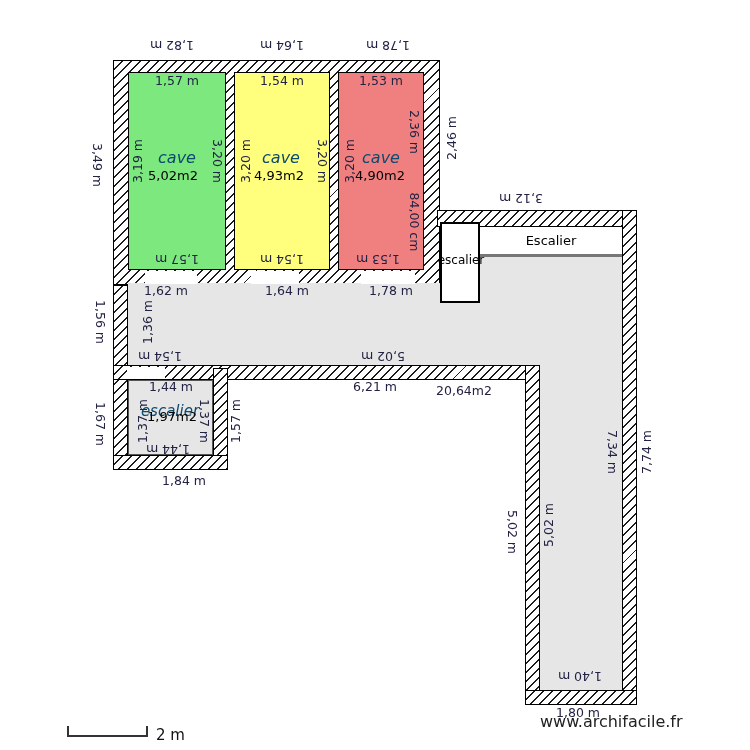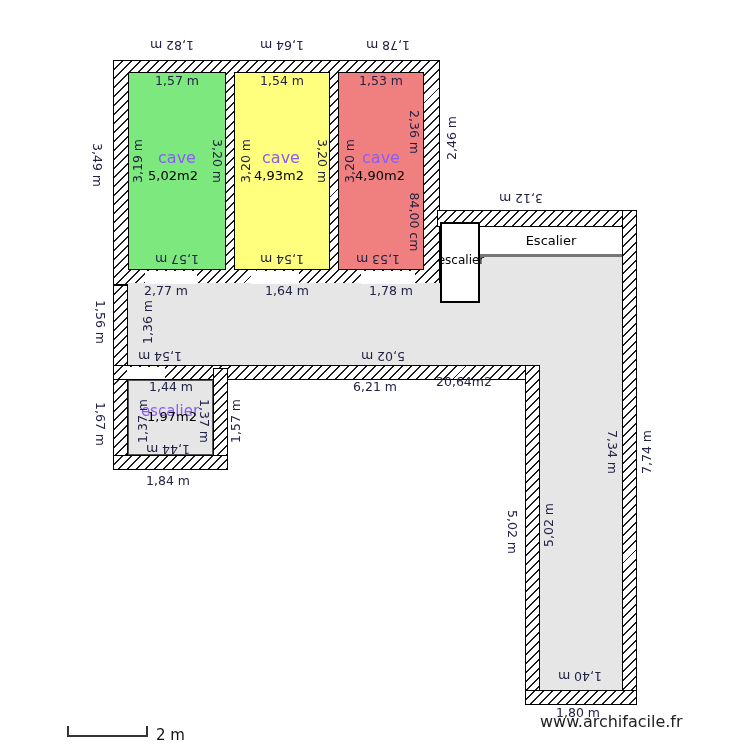--- a/index.html
+++ b/index.html
@@ -30,21 +30,21 @@
     font-size:13px;color:#000;
   }
   .stair-rect{position:absolute;left:440px;top:222px;width:40px;height:81px;background:#fff;box-sizing:border-box;border:2px solid #000;}
   .lbl{
     position:absolute;font-size:12.5px;line-height:1;color:#222244;white-space:nowrap;
     transform:translate(-50%,-50%);
   }
   .r90 {transform:translate(-50%,-50%) rotate(90deg);}
   .r180{transform:translate(-50%,-50%) rotate(180deg);}
   .r270{transform:translate(-50%,-50%) rotate(-90deg);}
-  .room-name{font-size:16px;color:#8b5cf6;}
+  .room-name{font-size:16px;color:#0c4a6e;font-style:italic;}
   .room-area{font-size:13px;color:#000;}
   .small-esc{font-size:12px;color:#000;}
   .scale-line{position:absolute;left:68px;top:735px;width:80px;height:2px;background:#333;}
   .scale-tick{position:absolute;width:2px;height:11px;background:#333;top:726px;}
   .scale-label{position:absolute;left:156px;top:726px;font-size:15px;color:#111;}
   .watermark{position:absolute;left:540px;top:712px;font-size:16px;color:#222;}
 </style>
 </head>
 <body>
 
@@ -99,46 +99,46 @@
   <div class="lbl r180" style="left:282px;top:259px;">1,54 m</div>
 
   <div class="lbl" style="left:381px;top:81px;">1,53 m</div>
   <div class="lbl room-name" style="left:381px;top:158px;">cave</div>
   <div class="lbl room-area" style="left:380px;top:175px;">4,90m2</div>
   <div class="lbl r270" style="left:350px;top:161px;">3,20 m</div>
   <div class="lbl r90" style="left:414px;top:132px;">2,36 m</div>
   <div class="lbl r90" style="left:414px;top:222px;">84,00 cm</div>
   <div class="lbl r180" style="left:378px;top:259px;">1,53 m</div>
 
-  <div class="lbl" style="left:166px;top:291px;">2,77 m</div>
+  <div class="lbl" style="left:166px;top:291px;">1,62 m</div>
   <div class="lbl" style="left:287px;top:291px;">1,64 m</div>
   <div class="lbl" style="left:391px;top:291px;">1,78 m</div>
   <div class="lbl r90" style="left:100px;top:322px;">1,56 m</div>
   <div class="lbl r270" style="left:148px;top:322px;">1,36 m</div>
   <div class="lbl r180" style="left:160px;top:356px;">1,54 m</div>
   <div class="lbl r180" style="left:383px;top:356px;">5,02 m</div>
   <div class="lbl" style="left:375px;top:387px;">6,21 m</div>
-  <div class="lbl" style="left:464px;top:382px;">20,64m2</div>
+  <div class="lbl" style="left:464px;top:391px;">20,64m2</div>
   <div class="lbl r180" style="left:521px;top:198px;">3,12 m</div>
   <div class="lbl r90" style="left:612px;top:452px;">7,34 m</div>
   <div class="lbl r270" style="left:647px;top:452px;">7,74 m</div>
   <div class="lbl r270" style="left:549px;top:525px;">5,02 m</div>
   <div class="lbl r90" style="left:512px;top:532px;">5,02 m</div>
   <div class="lbl r180" style="left:580px;top:676px;">1,40 m</div>
   <div class="lbl" style="left:578px;top:713px;">1,80 m</div>
 
   <div class="lbl" style="left:171px;top:387px;">1,44 m</div>
   <div class="lbl room-name" style="left:170px;top:411px;font-size:15px;">escalier</div>
   <div class="lbl room-area" style="left:172px;top:416px;">1,97m2</div>
   <div class="lbl r180" style="left:168px;top:449px;">1,44 m</div>
   <div class="lbl r270" style="left:143px;top:421px;">1,37 m</div>
   <div class="lbl r90" style="left:204px;top:421px;">1,37 m</div>
   <div class="lbl r90" style="left:100px;top:424px;">1,67 m</div>
   <div class="lbl r270" style="left:236px;top:421px;">1,57 m</div>
-  <div class="lbl" style="left:168px;top:481px;text-align:center;">1,84 m</div>
+  <div class="lbl" style="left:184px;top:481px;text-align:center;">1,84 m</div>
 
   <div class="scale-line"></div>
   <div class="scale-tick" style="left:67px;"></div>
   <div class="scale-tick" style="left:146px;"></div>
   <div class="scale-label">2 m</div>
   <div class="watermark">www.archifacile.fr</div>
 
 </div>
 
 </body></html>

